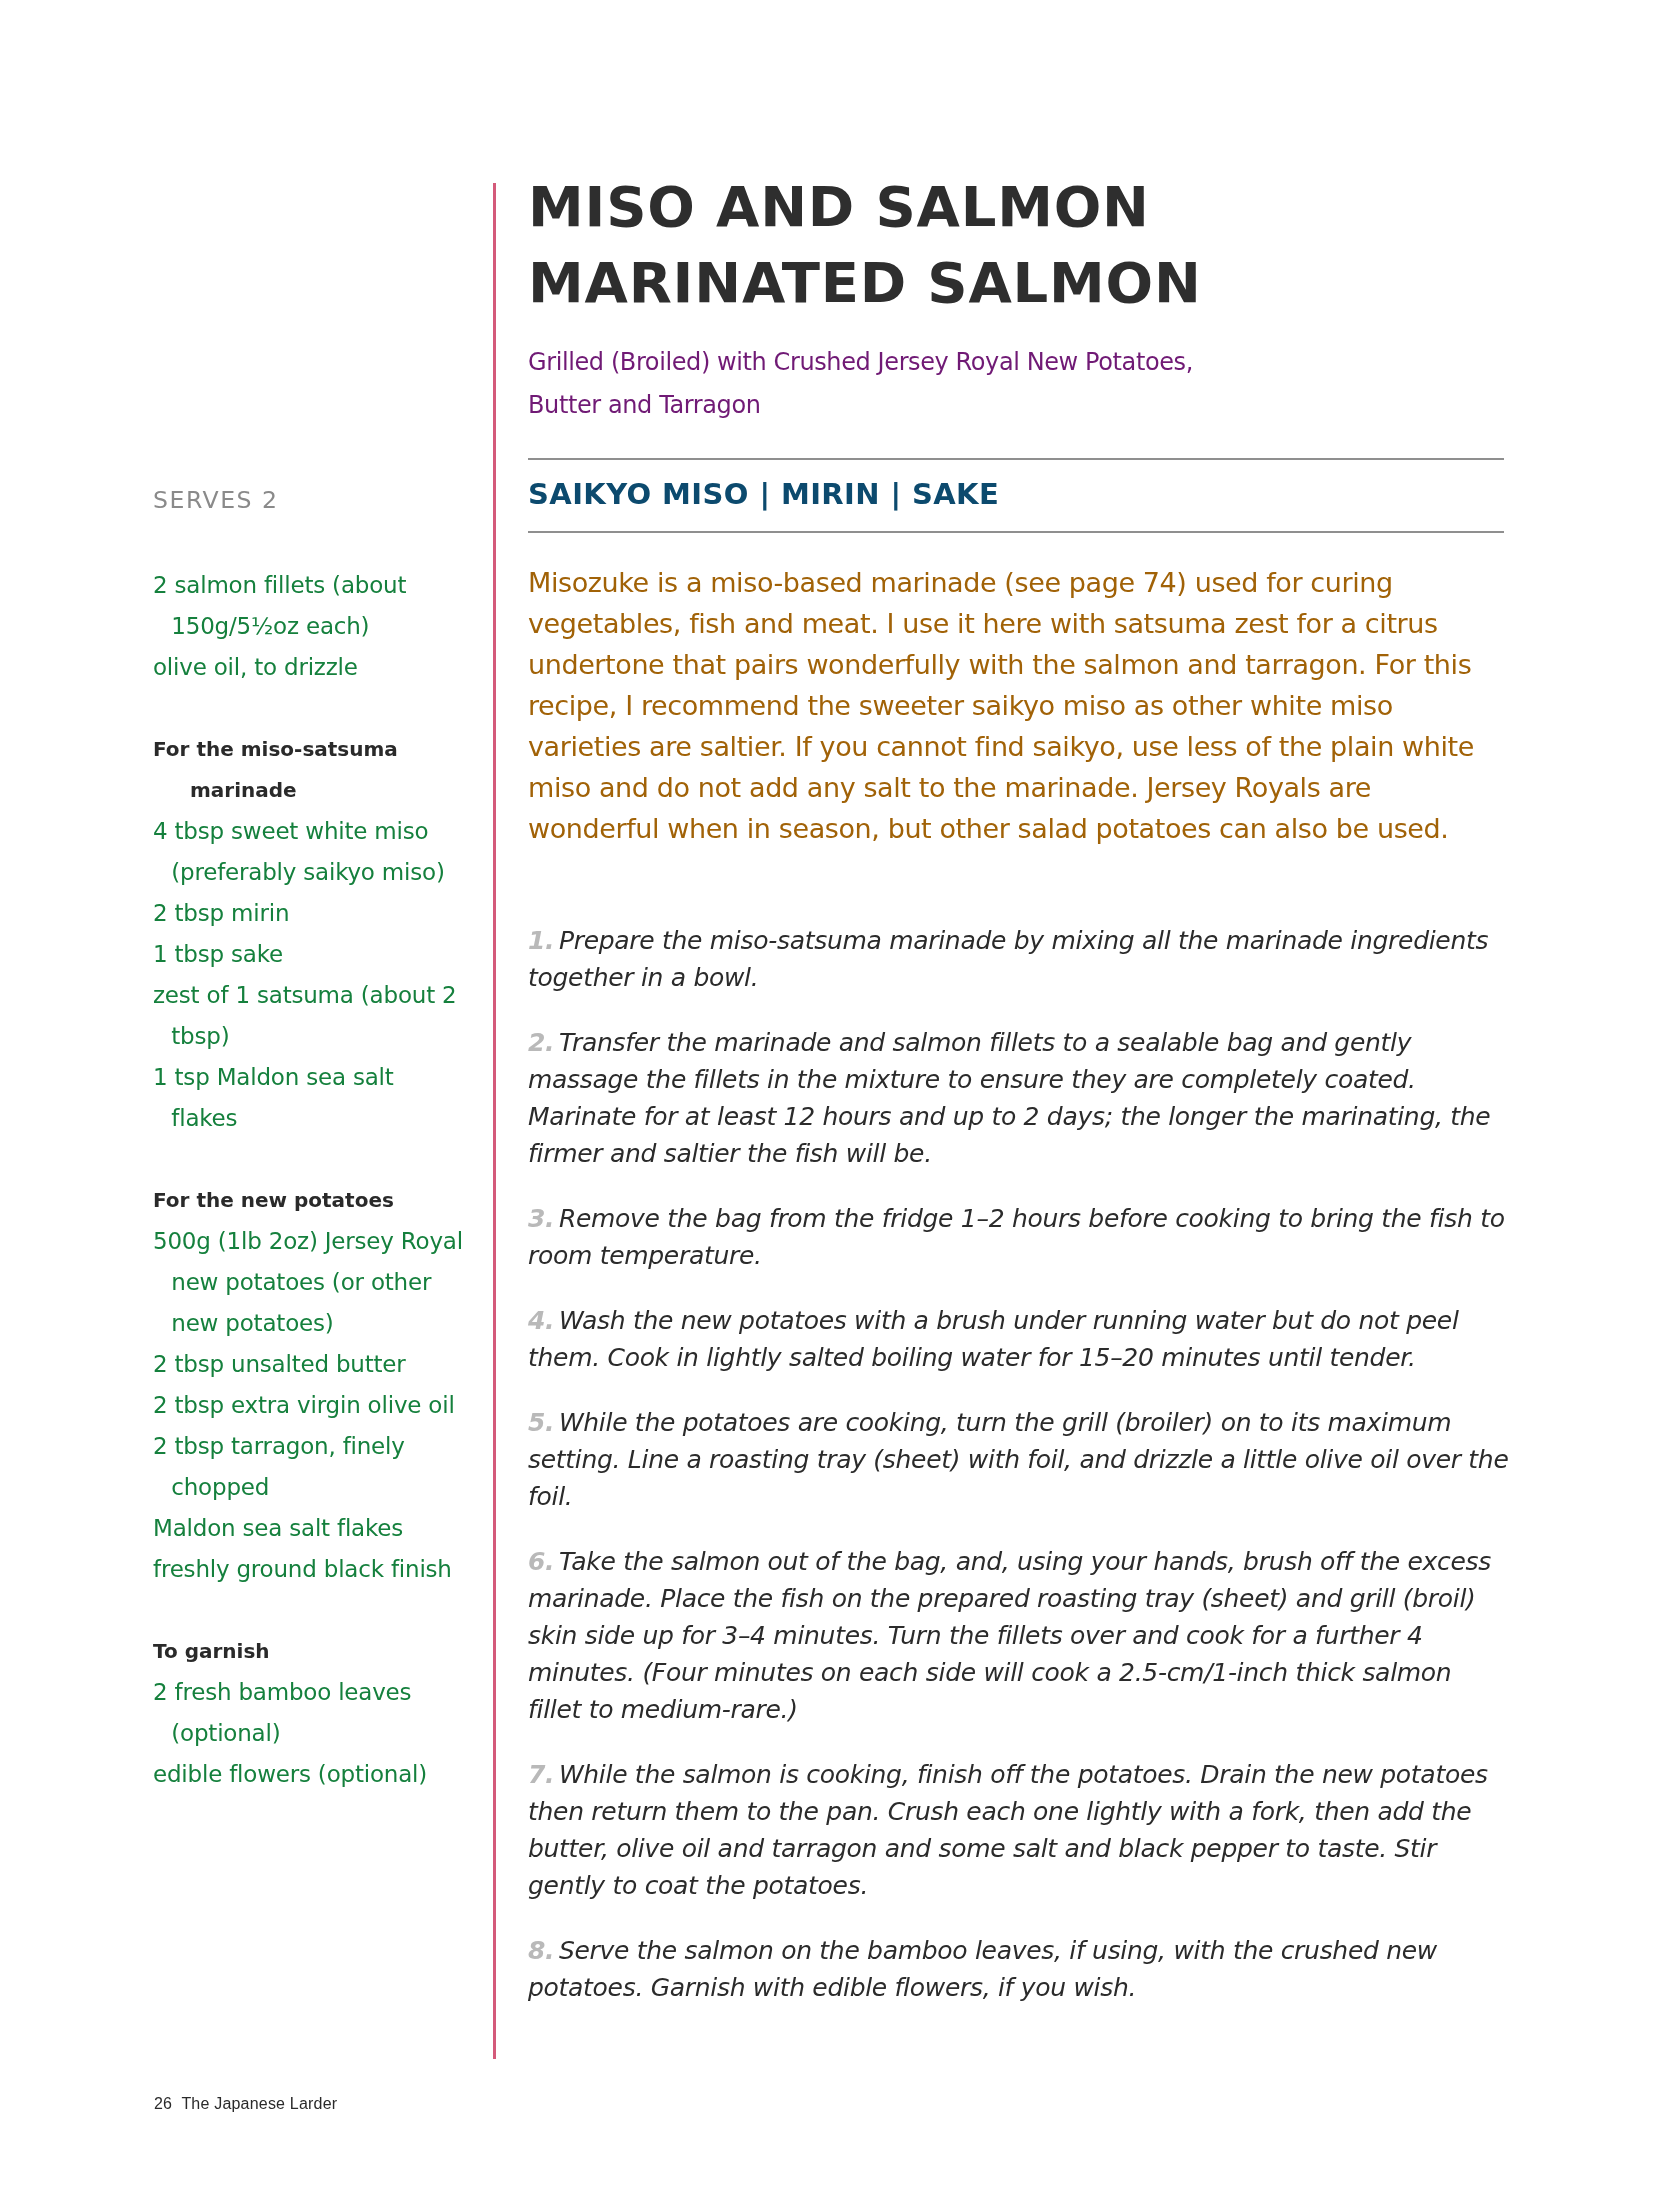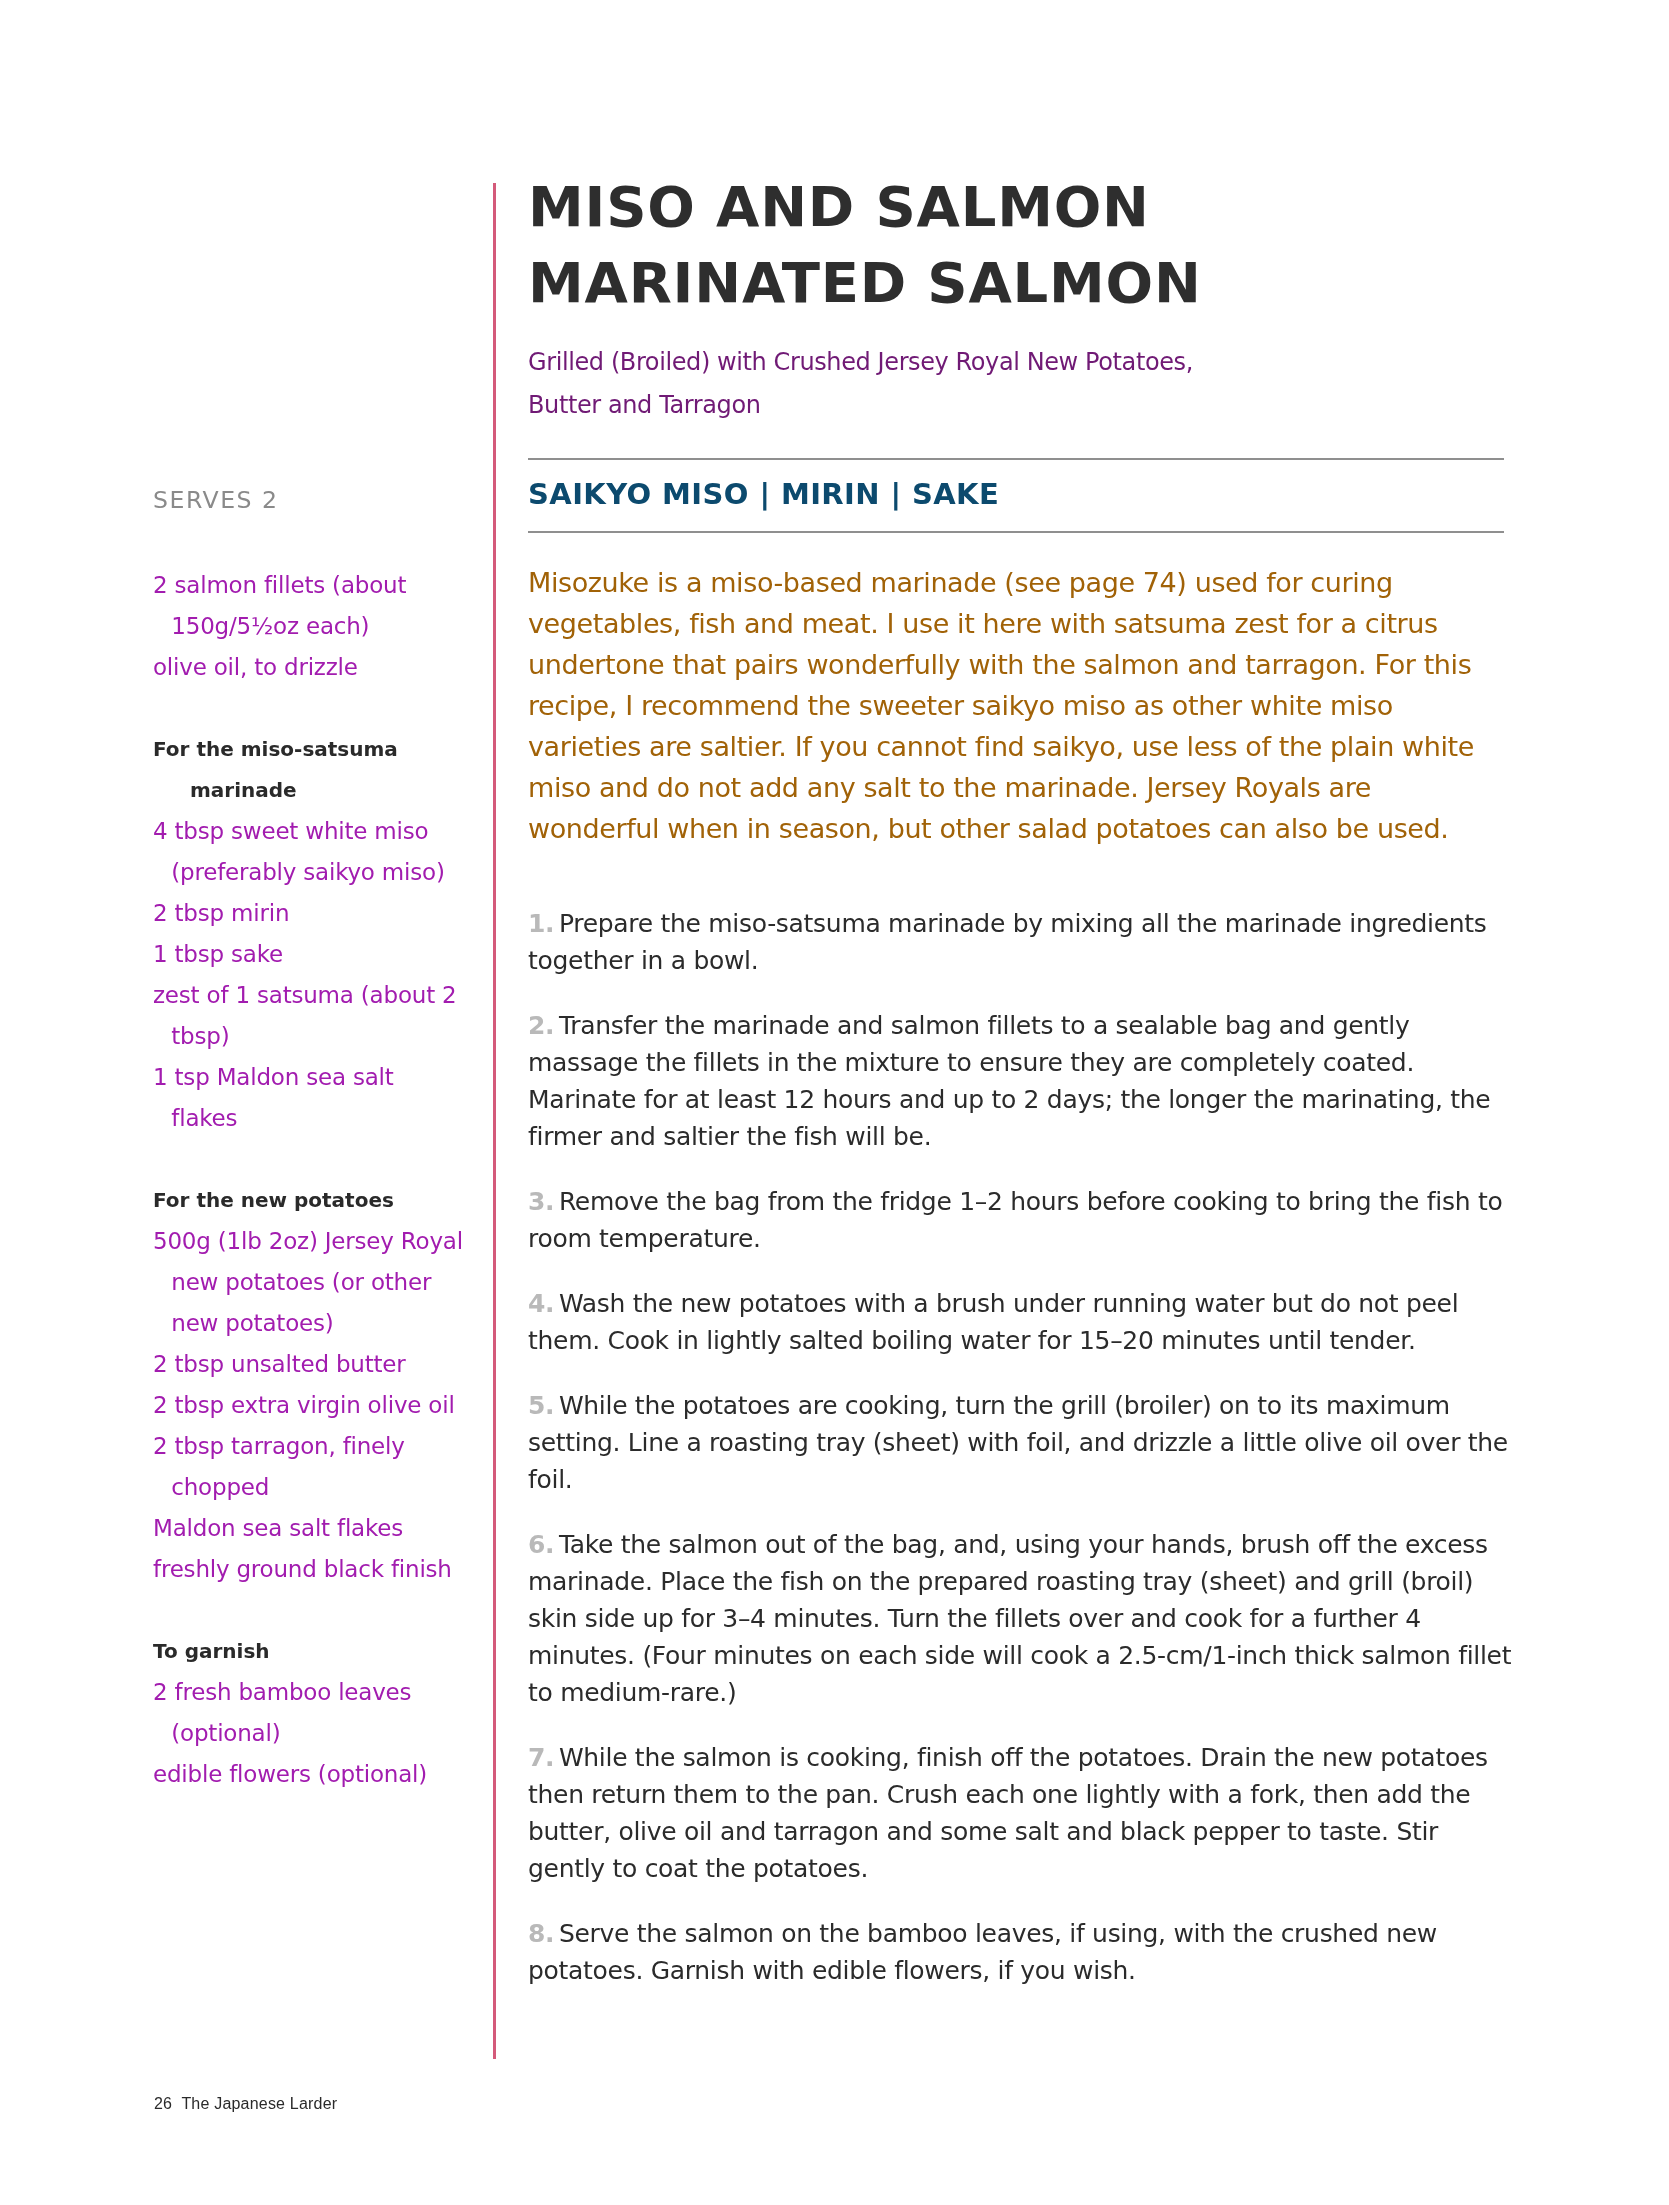--- a/index.html
+++ b/index.html
@@ -7,41 +7,41 @@
          font-family: "DejaVu Sans", sans-serif; color: #2b2b2b; }
   .page { position: absolute; inset: 0; background: #ffffff; }
 
   
   .left-col { position: absolute; left: 153px; top: 480px; width: 313px; }
   .serves { font-family: "DejaVu Sans", sans-serif; font-size: 23.6px; letter-spacing: 1.5px;
             color: #8a8a8a; margin: 0 0 44px 0; line-height: 41px; }
   .ing-group { margin: 0 0 41px 0; }
   .ing-heading { font-family: "DejaVu Sans", sans-serif; font-weight: bold; font-size: 20px;
                  color: #2a2a2a; line-height: 41px; padding-left: 37px; text-indent: -37px; margin: 0; }
-  .ing-item { font-size: 23px; line-height: 41px; color: #a21caf; padding-left: 18.3px;
+  .ing-item { font-size: 23px; line-height: 41px; color: #15803d; padding-left: 18.3px;
               text-indent: -18.3px; margin: 0; letter-spacing: -0.2px; }
 
   
   .red-rule { position: absolute; left: 493px; top: 183px; width: 3.1px; height: 1876px;
               background: #d45a7a; }
 
   
   .right-col { position: absolute; left: 528px; top: 169px; width: 984px; }
   .title { font-family: "DejaVu Sans", sans-serif; font-weight: bold; font-size: 56px;
            line-height: 76px; color: #2e2e2e; margin: 0; letter-spacing: 0.8px; }
   .subtitle { font-family: "DejaVu Sans", sans-serif; font-weight: normal; font-size: 24px;
               line-height: 43px; color: #701a75; margin: 20px 0 0 0; letter-spacing: -0.4px; }
   .rule { height: 2.3px; background: #8f8f8f; width: 976px; }
   .rule.top { margin-top: 30.5px; }
   .key-ingredients { font-family: "DejaVu Sans", sans-serif; font-weight: bold; font-size: 29px;
                      color: #0c4a6e; line-height: 34px; margin: 17px 0 20px 0; letter-spacing: 0.4px; }
   .intro { font-family: "DejaVu Sans", sans-serif; font-size: 27px; line-height: 41px;
            color: #a16207; margin: 29px 0 0 0; letter-spacing: -0.4px; width: 976px; }
 
-  .steps { margin-top: 56px; width: 984px; }
+  .steps { margin-top: 73px; width: 984px; font-style: italic; }
   .step { font-size: 25px; line-height: 37px; color: #2b2b2b; margin: 0 0 28px 0; letter-spacing: -0.3px; }
   .step-num { color: #b9b9b9; font-weight: bold; margin-right: 4.6px; }
 
   
   .footer { position: absolute; left: 154px; top: 2095px; font-family: "Liberation Sans", sans-serif;
             font-size: 16px; color: #2a2a2a; letter-spacing: 0.2px; }
   .footer .page-num { margin-right: 9.2px; }
 </style>
 </head>
 <body>

